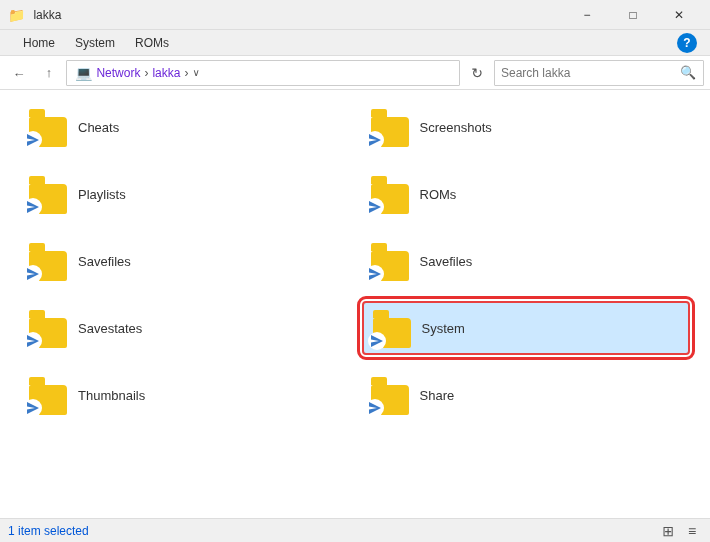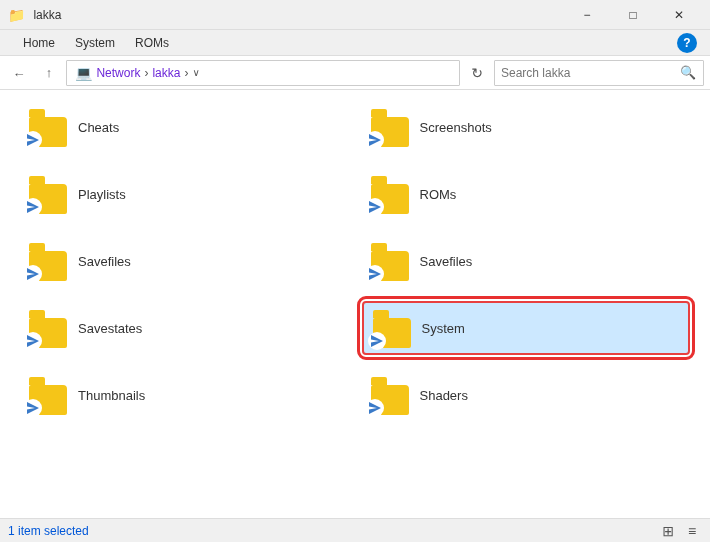--- a/index.html
+++ b/index.html
@@ -272,21 +272,21 @@
     <div class="folder-item">
       <div class="folder-icon-wrap">
         <div class="folder-icon-tab"></div>
         <div class="folder-icon-main"></div>
         <div class="folder-share-arrow">
           <svg width="14" height="14" viewBox="0 0 14 14">
             <polygon points="1,13 13,7 1,1 1,5.5 9,7 1,8.5" fill="#3a7ac8"></polygon>
           </svg>
         </div>
       </div>
-      <span class="folder-name">Shaders</span>
+      <span class="folder-name">Share</span>
     </div>
     <div></div>
   </div>
 
 <div class="status-bar">
   <span class="status-text">1 item selected</span>
   <div class="view-controls">
     <button class="view-btn">⊞</button>
     <button class="view-btn">≡</button>
   </div>

